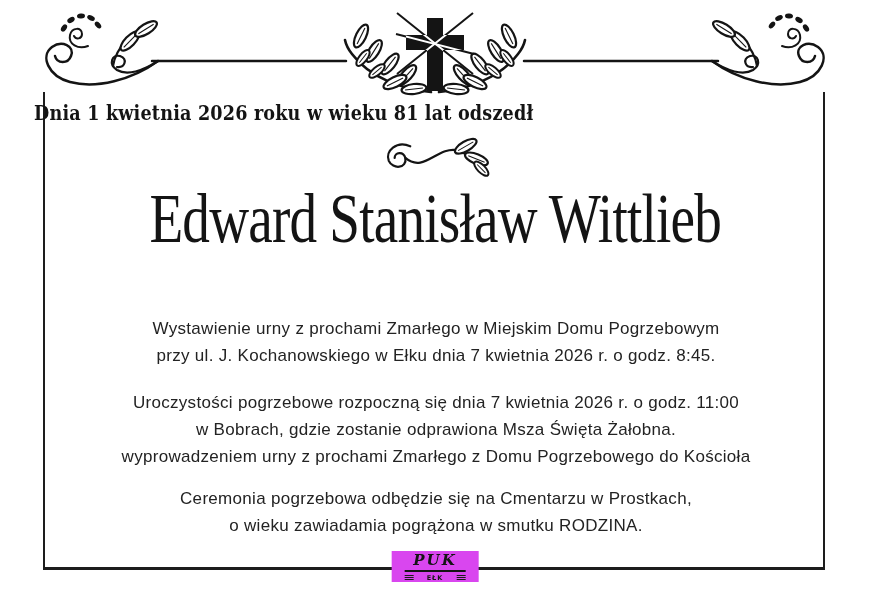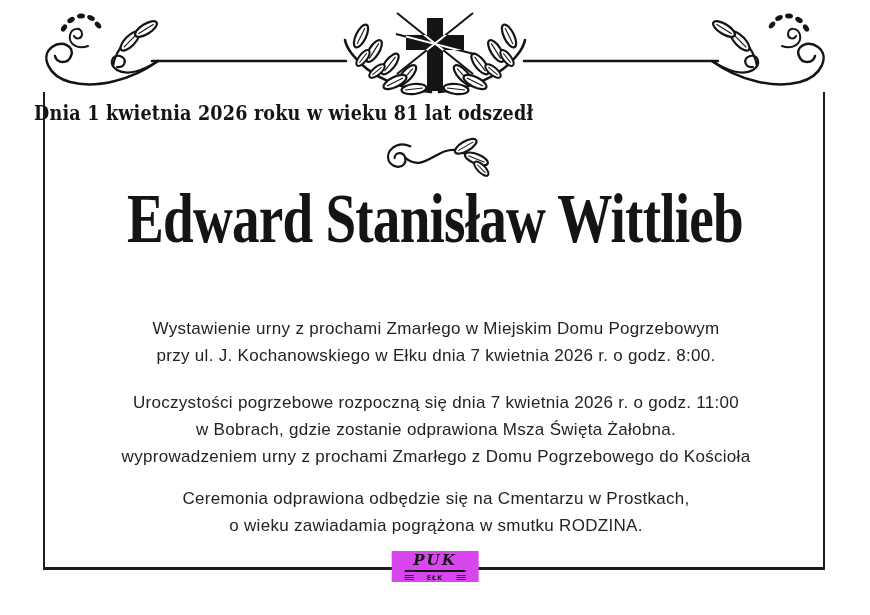--- a/index.html
+++ b/index.html
@@ -17,21 +17,21 @@
   .frame-bottom{position:absolute;left:43px;top:567px;width:782px;height:3px;background:#1d1d1d;}
   
   .date-line{
     position:absolute;left:0;top:101px;width:870px;
     font-family:"DejaVu Serif",serif;font-weight:700;font-size:20px;white-space:nowrap;
   }
   .date-line .squeeze{display:inline-block;transform:scaleX(0.88);transform-origin:center;letter-spacing:.2px;}
   .divider-svg{position:absolute;left:381px;top:134px;width:112px;height:44px;}
   .name{
     position:absolute;left:0;top:183px;width:870px;margin:0;text-align:center;
-    font-family:"Liberation Serif","DejaVu Serif",serif;font-weight:700;font-size:69px;
+    font-family:"Liberation Serif","DejaVu Serif",serif;font-weight:400;font-size:69px;
     line-height:72px;white-space:nowrap;
   }
   .name .squeeze{display:inline-block;transform:scaleX(0.80);transform-origin:center;letter-spacing:-1px;}
   .para{
     position:absolute;left:0;width:870px;margin:1px;text-align:center;
     font-size:17px;line-height:27px;color:#232323;letter-spacing:.3px;
   }
   .para .line{display:block;}
   .para-1{top:314px;}
   .para-2{top:388px;}
@@ -153,31 +153,31 @@
     <use href="#leaf" transform="translate(98,25) rotate(22)"></use>
     <use href="#leafSmall" transform="translate(103,35) rotate(45)"></use>
   </svg>
 
   <h1 class="name">
     <span class="squeeze">Edward Stanisław Wittlieb</span>
   </h1>
 
   <p class="para para-1">
     <span class="line">Wystawienie urny z prochami Zmarłego w Miejskim Domu Pogrzebowym</span>
-    <span class="line">przy ul. J. Kochanowskiego w Ełku dnia 7 kwietnia 2026 r. o godz. 8:00.</span>
+    <span class="line">przy ul. J. Kochanowskiego w Ełku dnia 7 kwietnia 2026 r. o godz. 8:45.</span>
   </p>
 
   <p class="para para-2">
     <span class="line">Uroczystości pogrzebowe rozpoczną się dnia 7 kwietnia 2026 r. o godz. 11:00</span>
     <span class="line">w Bobrach, gdzie zostanie odprawiona Msza Święta Żałobna.</span>
     <span class="line">wyprowadzeniem urny z prochami Zmarłego z Domu Pogrzebowego do Kościoła</span>
   </p>
 
   <p class="para para-3">
-    <span class="line">Ceremonia odprawiona odbędzie się na Cmentarzu w Prostkach,</span>
+    <span class="line">Ceremonia pogrzebowa odbędzie się na Cmentarzu w Prostkach,</span>
     <span class="line">o wieku zawiadamia pogrążona w smutku RODZINA.</span>
   </p>
 
   <div class="logo">
     <div class="logo-main">PUK</div>
     <div class="logo-sub">
       <span class="logo-bar"></span>
       <span>EŁK</span>
       <span class="logo-bar"></span>
     </div>

